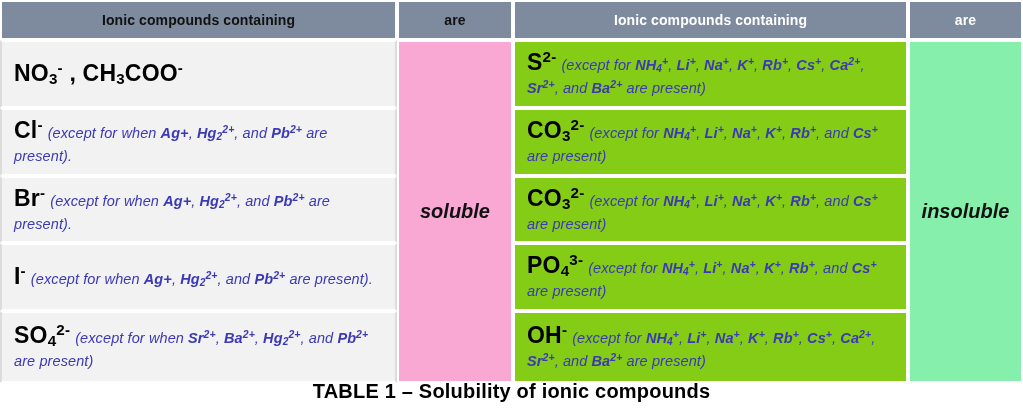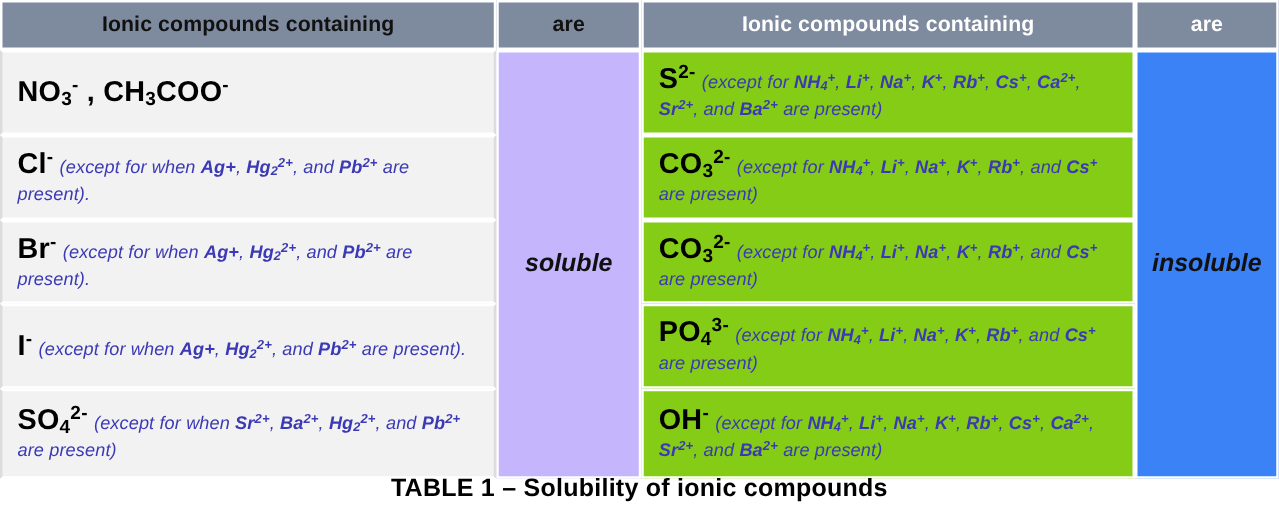--- a/index.html
+++ b/index.html
@@ -35,21 +35,21 @@
   col.c-are-left     { width: 116px; }
   col.c-anion-right  { width: 395px; }
   col.c-are-right    { width: 115px; }
 
   
   .hdr {
     background: #7e8a9e;
     height: 40px;
     text-align: center;
     vertical-align: middle;
-    font-size: 17px;
+    font-size: 14px;
     font-weight: bold;
     letter-spacing: 0.1px;
     border: 2px solid #ffffff;
     box-sizing: border-box;
   }
   .hdr-dark  { color: #111111; }
   .hdr-light { color: #ffffff; }
 
   
   .cell {
@@ -115,22 +115,22 @@
   .verdict {
     text-align: center;
     vertical-align: middle;
     font-size: 20px;
     font-weight: bold;
     font-style: italic;
     color: #111111;
     border: 2px solid #ffffff;
     box-sizing: border-box;
   }
-  .verdict-soluble   { background: #c4b5fd; }
-  .verdict-insoluble { background: #3b82f6; }
+  .verdict-soluble   { background: #f9a8d4; }
+  .verdict-insoluble { background: #86efac; }
 
   
   .caption {
     position: absolute;
     left: 0;
     top: 380px;
     width: 1023px;
     text-align: center;
     font-size: 20px;
     font-weight: bold;

